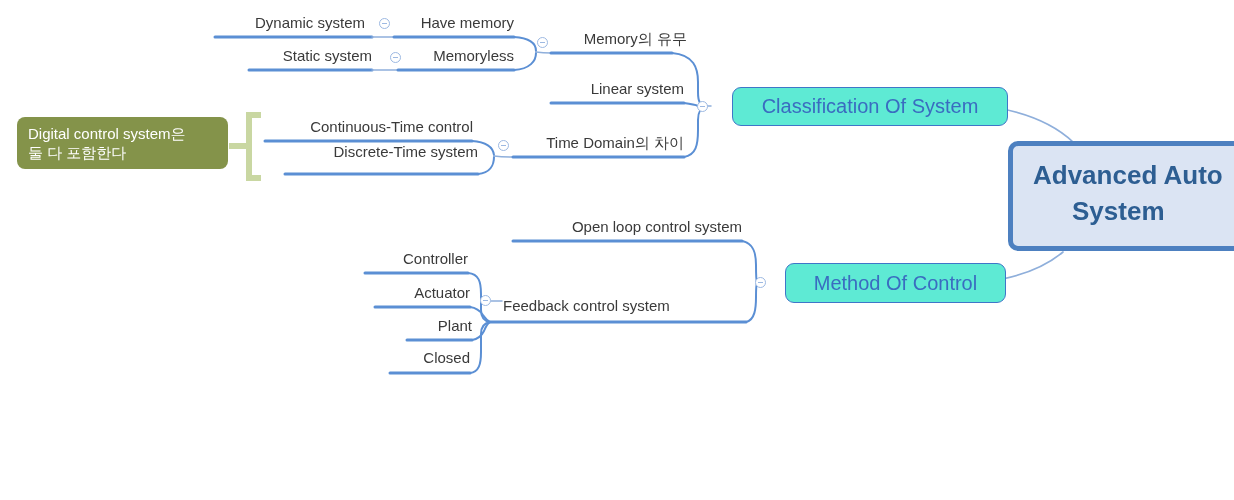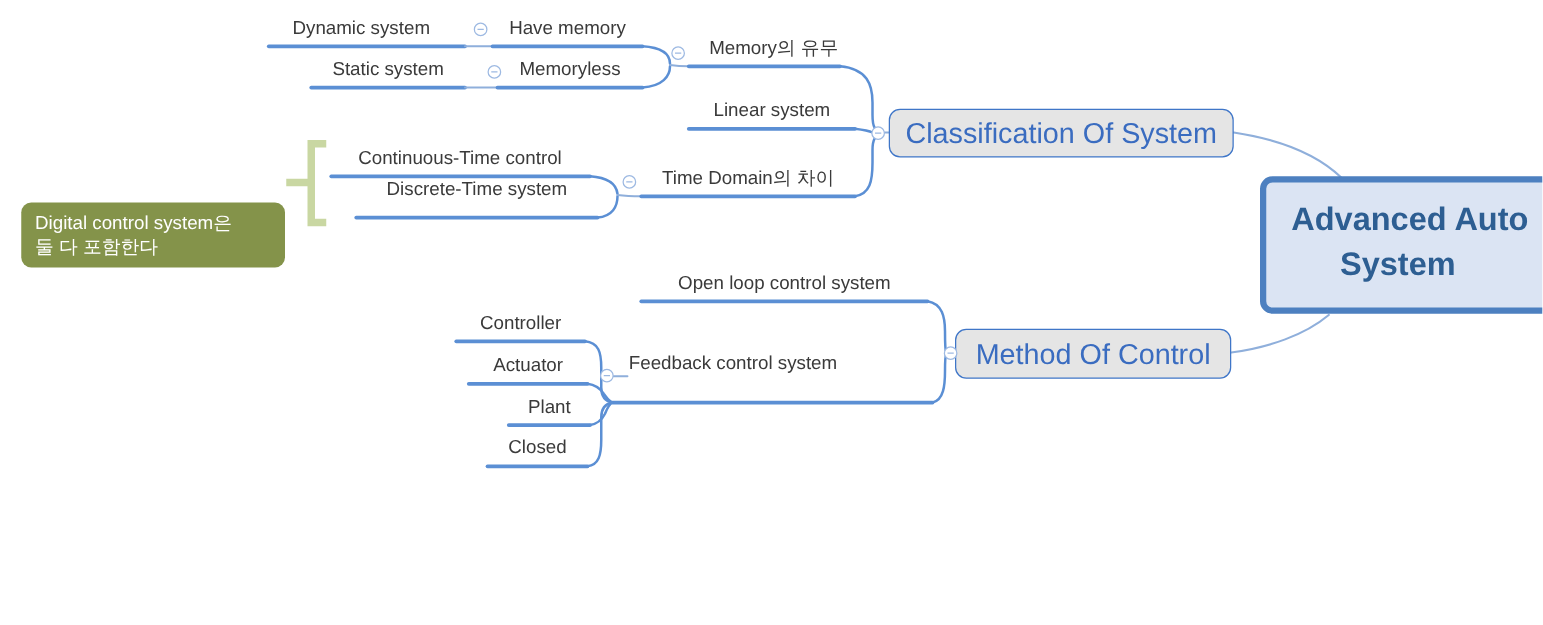--- a/index.html
+++ b/index.html
@@ -8,41 +8,41 @@
     overflow:hidden;font-family:"Liberation Sans",sans-serif;
   }
   .canvas svg{position:absolute;left:0;top:0;}
   .ln{stroke:var(--line-blue);stroke-width:3;fill:none;stroke-linecap:round;}
   .cv{stroke:var(--line-blue);stroke-width:2;fill:none;stroke-linecap:round;}
   .tn{stroke:var(--curve-blue);stroke-width:1.5;fill:none;stroke-linecap:round;}
   .rc{stroke:var(--curve-blue);stroke-width:1.7;fill:none;stroke-linecap:round;}
   .bracket{stroke:var(--bracket-green);stroke-width:6;fill:none;}
   .label{
     position:absolute;font-size:15px;color:var(--label-text);
-    text-align:center;white-space:nowrap;line-height:18px;
+    text-align:right;white-space:nowrap;line-height:18px;
   }
-  .label.left{text-align:left;}
+  .label.left{text-align:left;margin-top:15px;}
   .node-box{
     position:absolute;border:1.5px solid var(--node-border-blue);border-radius:9px;
-    background:#e5e5e5;color:var(--node-text-blue);font-size:23px;
+    background:#5eead4;color:var(--node-text-blue);font-size:20px;
     display:flex;align-items:center;justify-content:center;
-    white-space:nowrap;box-sizing:border-box;
+    white-space:nowrap;box-sizing:border-box;margin-left:21px;
   }
   .root-box{
     position:absolute;border:5px solid var(--root-border);border-radius:10px;
     background:var(--root-fill);box-sizing:border-box;
   }
   .root-line{
     position:absolute;font-size:26px;font-weight:bold;color:var(--root-text);
     white-space:nowrap;
   }
   .note{
     position:absolute;background:var(--note-green);border-radius:8px;
     color:#ffffff;font-size:15px;line-height:19px;box-sizing:border-box;
-    padding:7px 0 0 11px;white-space:nowrap;margin-top:45px;
+    padding:7px 0 0 11px;white-space:nowrap;
   }
   .collapse{
     position:absolute;width:11px;height:11px;box-sizing:border-box;
     border:1.2px solid var(--icon-blue);border-radius:50%;
     background:linear-gradient(var(--icon-blue),var(--icon-blue)) center/5px 1.2px no-repeat,#fff;
   }
 </style>
 </head>
 <body>
 

